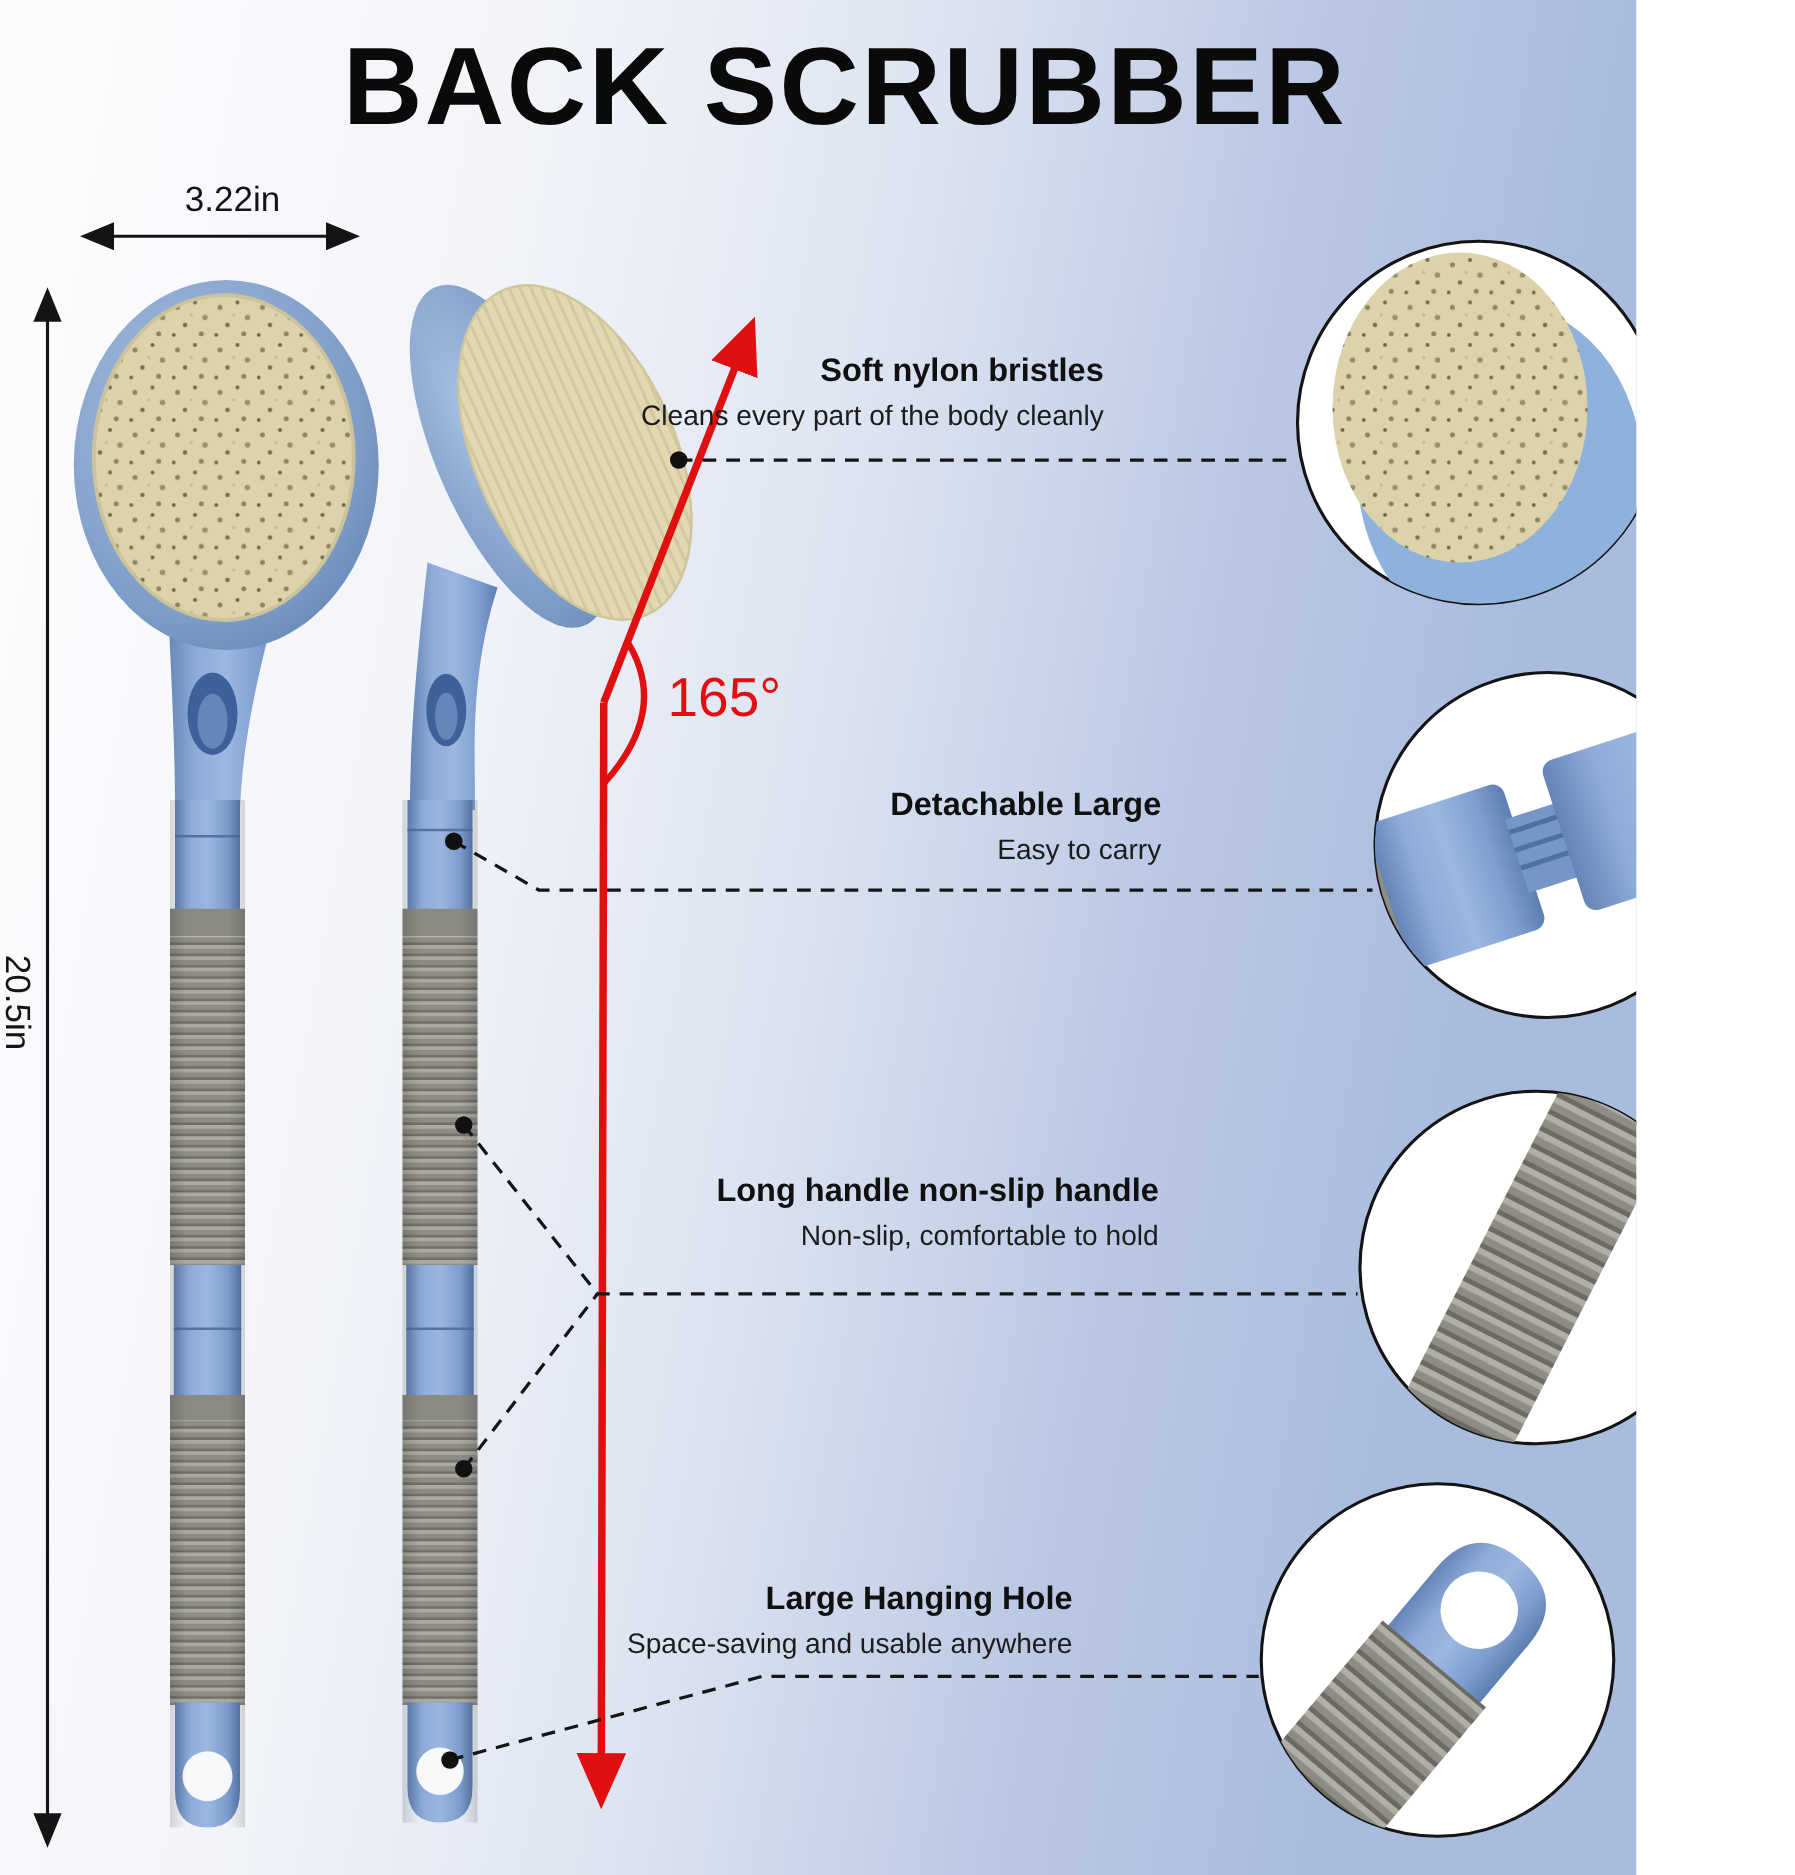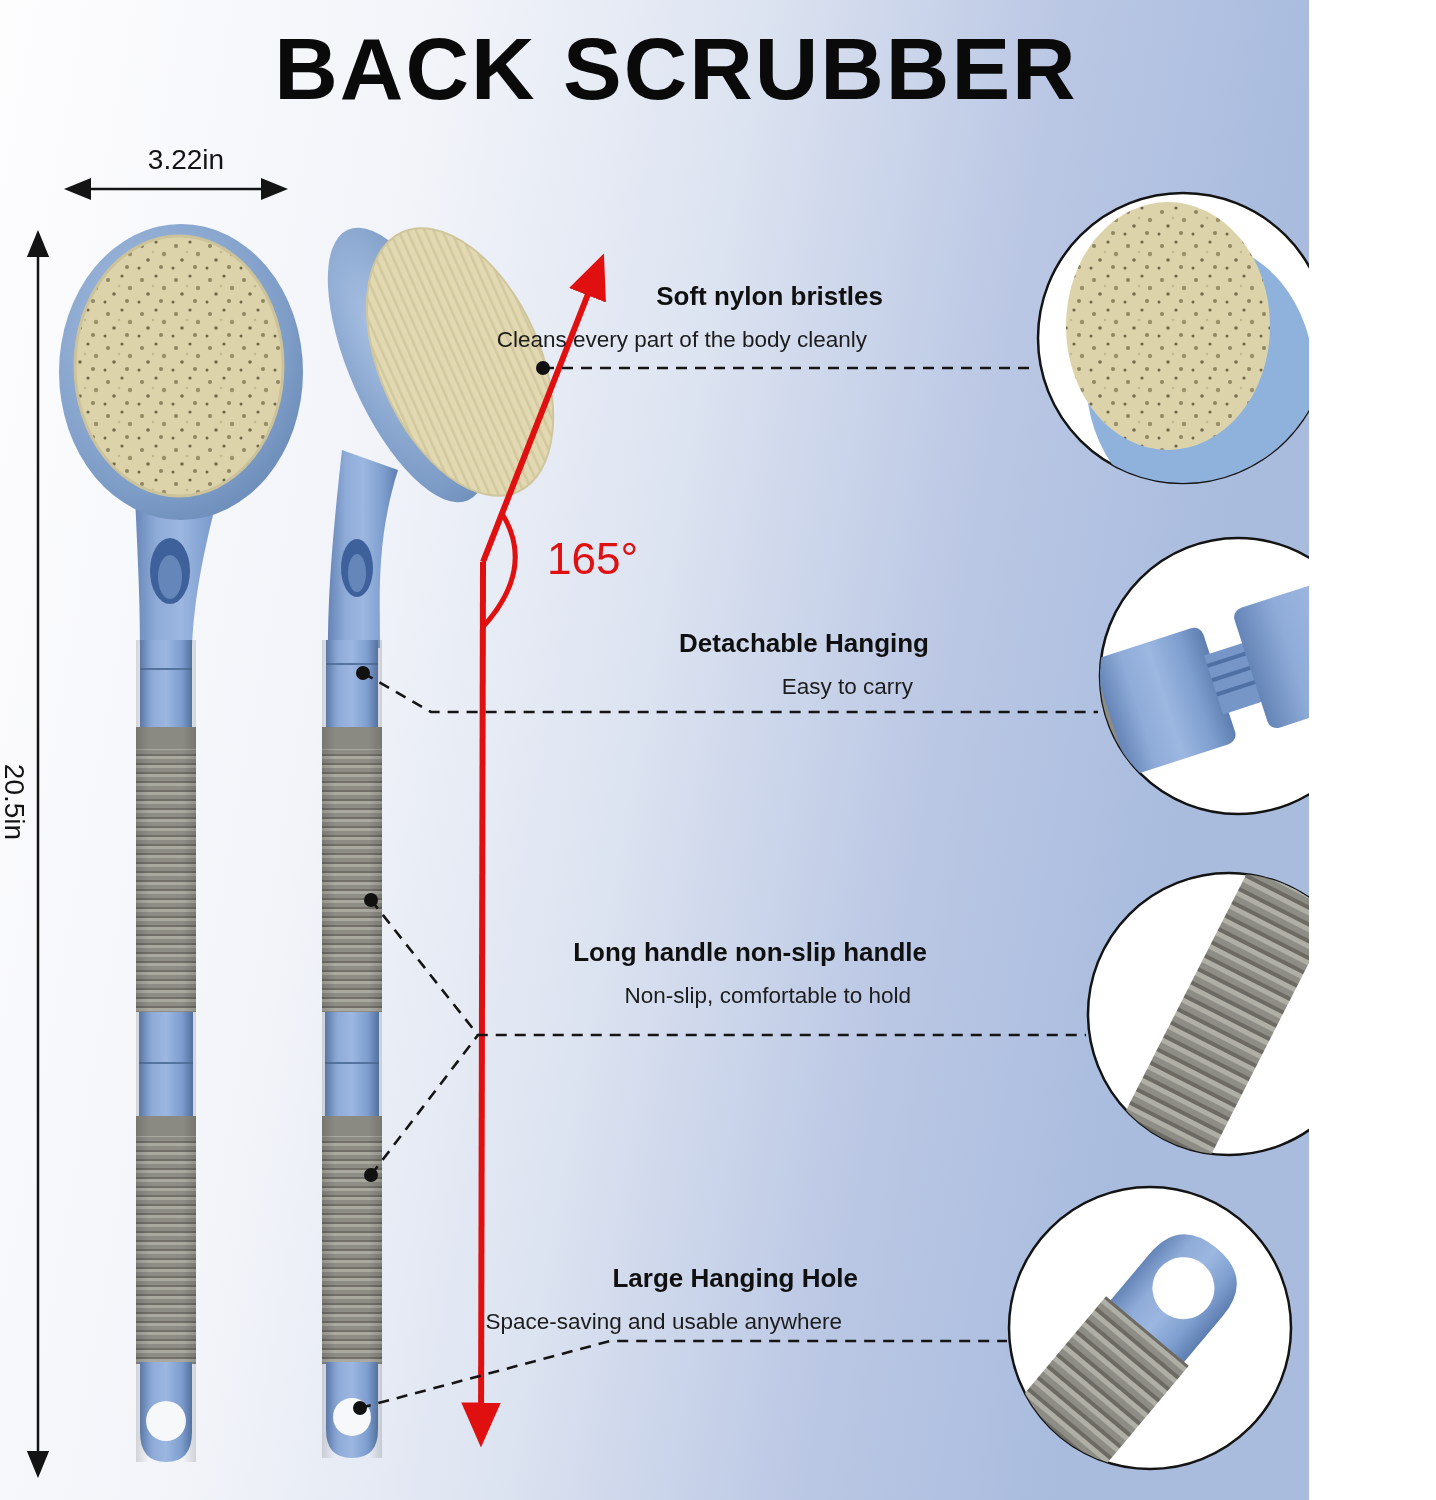--- a/index.html
+++ b/index.html
@@ -16,28 +16,28 @@
     font-size:88px;font-weight:bold;color:#0a0a0a;
     letter-spacing:2px;white-space:nowrap;
   }
   .dim-label{
     font-size:28px;color:#141414;white-space:nowrap;
   }
   .dim-label.h{top:144px;left:186px;transform:translateX(-50%);}
   .dim-label.v{top:802px;left:14px;transform:translate(-50%,-50%) rotate(90deg);}
   .angle-label{
     top:534px;left:534px;
-    font-size:44px;color:#e01010;white-space:nowrap;margin-left:13px;
+    font-size:44px;color:#e01010;white-space:nowrap;
   }
   .feature{text-align:right;white-space:nowrap;}
   .feature h2{
     margin:0 0 9px 0;font-size:26px;font-weight:bold;color:#101010;line-height:1.1;
   }
   .feature p{
-    margin:16px;font-size:22.5px;color:#1c1c1c;line-height:1.15;
+    margin:0;font-size:22.5px;color:#1c1c1c;line-height:1.15;
   }
   .f1{top:282px;right:426px;}
   .f2{top:629px;right:380px;}
   .f3{top:938px;right:382px;}
   .f4{top:1264px;right:451px;}
   svg{display:block;}
 </style>
 </head>
 <body>
 
@@ -226,21 +226,21 @@
 
   <div class="abs dim-label h">3.22in</div>
   <div class="abs dim-label v">20.5in</div>
   <div class="abs angle-label">165°</div>
 
   <div class="abs feature f1">
     <h2>Soft nylon bristles</h2>
     <p>Cleans every part of the body cleanly</p>
   </div>
   <div class="abs feature f2">
-    <h2>Detachable Hanging</h2>
+    <h2>Detachable Large</h2>
     <p>Easy to carry</p>
   </div>
   <div class="abs feature f4">
     <h2>Large Hanging Hole</h2>
     <p>Space-saving and usable anywhere</p>
   </div>
   <div class="abs feature f3">
     <h2>Long handle non-slip handle</h2>
     <p>Non-slip, comfortable to hold</p>
   </div>

